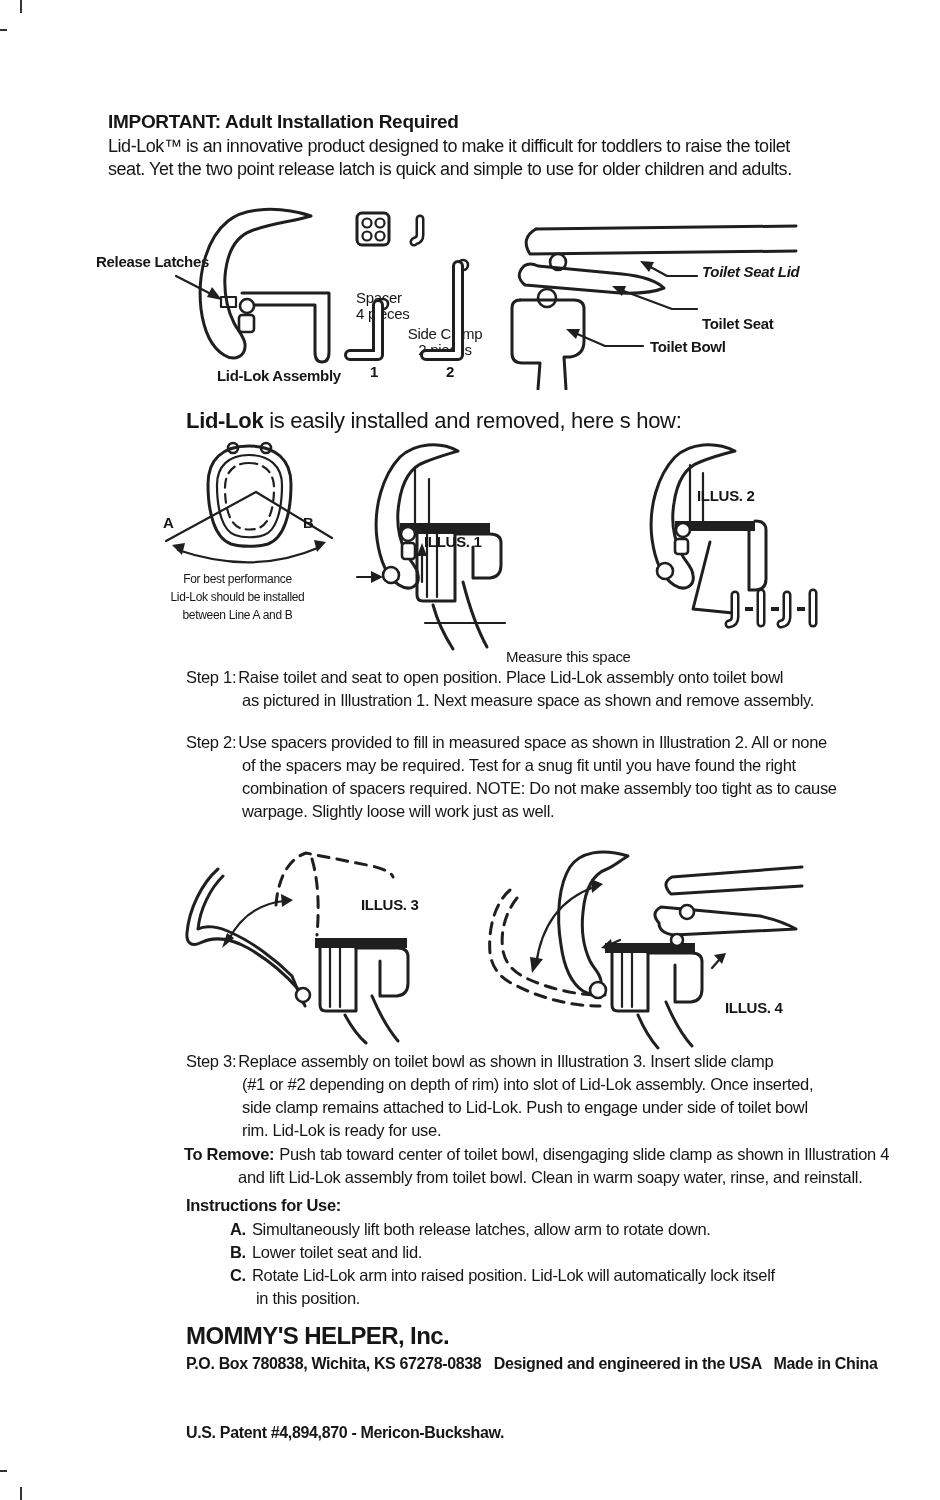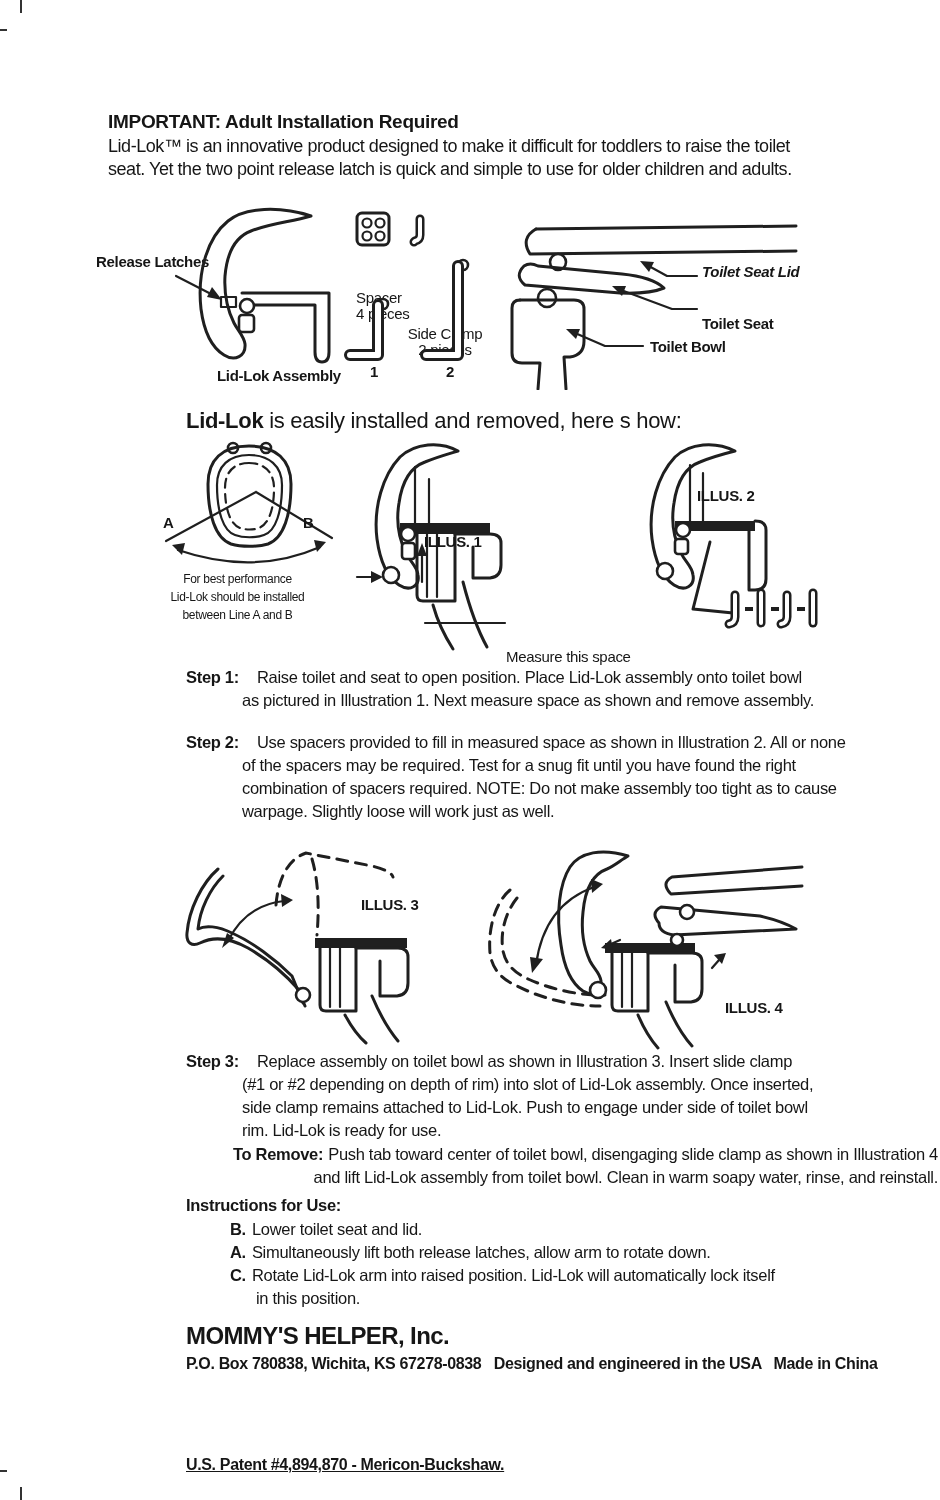--- a/index.html
+++ b/index.html
@@ -9,21 +9,21 @@
   .crop{position:absolute;background:#333;}
   .title{font-size:19px;font-weight:700;letter-spacing:-0.3px;}
   .intro{font-size:18px;line-height:23px;white-space:pre-line;letter-spacing:-0.45px;}
   .fig-label{font-size:15px;font-weight:700;letter-spacing:-0.3px;}
   .fig-text{font-size:15px;line-height:16px;white-space:pre-line;letter-spacing:-0.3px;margin-top:40px;}
   .center{text-align:center;}
   .caption{font-size:12px;line-height:18px;white-space:pre-line;letter-spacing:-0.3px;}
   .lead-line{font-size:22px;letter-spacing:-0.3px;}
   .lead-line b{font-weight:700;}
   .step{font-size:16.5px;line-height:23px;padding-left:56px;text-indent:-56px;letter-spacing:-0.3px;}
-  .step .lbl{font-weight:700;margin-right:18px;}
+  .step .lbl{font-weight:400;margin-right:2px;}
   .step .txt{white-space:pre-line;}
   .remove{font-size:16.5px;line-height:23px;padding-left:54px;text-indent:-54px;letter-spacing:-0.3px;}
   .remove .lbl{font-weight:700;margin-right:5px;}
   .remove .txt{white-space:pre-line;}
   .ins-title{font-size:16.5px;font-weight:700;letter-spacing:-0.3px;}
   .ins-item{font-size:16.5px;line-height:23px;padding-left:26px;text-indent:-26px;letter-spacing:-0.3px;}
   .ins-item .lbl{font-weight:700;margin-right:6px;}
   .ins-item .txt{white-space:pre-line;}
   .company{font-size:24px;font-weight:700;letter-spacing:-0.6px;text-align:right;}
   .addr{font-size:16px;font-weight:700;white-space:pre;letter-spacing:-0.35px;}
@@ -234,36 +234,36 @@
     <div class="abs fig-label" style="left:565px;top:156px;">ILLUS. 4</div>
   </div>
 
   <div class="abs step" style="left:186px;top:1050px;width:690px;">
     <span class="lbl">Step 3:</span><span class="txt">Replace assembly on toilet bowl as shown in Illustration 3. Insert slide clamp
 (#1 or #2 depending on depth of rim) into slot of Lid-Lok assembly. Once inserted,
 side clamp remains attached to Lid-Lok. Push to engage under side of toilet bowl
 rim. Lid-Lok is ready for use.</span>
   </div>
 
-  <div class="abs remove" style="left:184px;top:1143px;width:700px;text-align:right;">
+  <div class="abs remove" style="left:184px;top:1143px;width:700px;">
     <span class="lbl">To Remove:</span><span class="txt">Push tab toward center of toilet bowl, disengaging slide clamp as shown in Illustration 4
 and lift Lid-Lok assembly from toilet bowl. Clean in warm soapy water, rinse, and reinstall.</span>
   </div>
 
   <div class="abs ins-title" style="left:186px;top:1196px;">Instructions for Use:</div>
   <div class="abs" style="left:230px;top:1218px;width:660px;">
     <div class="ins-item">
-      <span class="lbl">B.</span><span class="txt">Lower toilet seat and lid.</span>
+      <span class="lbl">A.</span><span class="txt">Simultaneously lift both release latches, allow arm to rotate down.</span>
     </div>
     <div class="ins-item">
-      <span class="lbl">A.</span><span class="txt">Simultaneously lift both release latches, allow arm to rotate down.</span>
+      <span class="lbl">B.</span><span class="txt">Lower toilet seat and lid.</span>
     </div>
     <div class="ins-item">
       <span class="lbl">C.</span><span class="txt">Rotate Lid-Lok arm into raised position. Lid-Lok will automatically lock itself
 in this position.</span>
     </div>
   </div>
 
   <div class="abs company" style="left:186px;top:1322px;">MOMMY'S HELPER, Inc.</div>
   <div class="abs addr" style="left:186px;top:1355px;">P.O. Box 780838, Wichita, KS 67278-0838   Designed and engineered in the USA   Made in China</div>
-  <div class="abs addr" style="left:186px;top:1456px;text-decoration:underline;">U.S. Patent #4,894,870 - Mericon-Buckshaw.</div>
+  <div class="abs addr" style="left:186px;top:1424px;">U.S. Patent #4,894,870 - Mericon-Buckshaw.</div>
 
 </div>
 
 </body></html>

